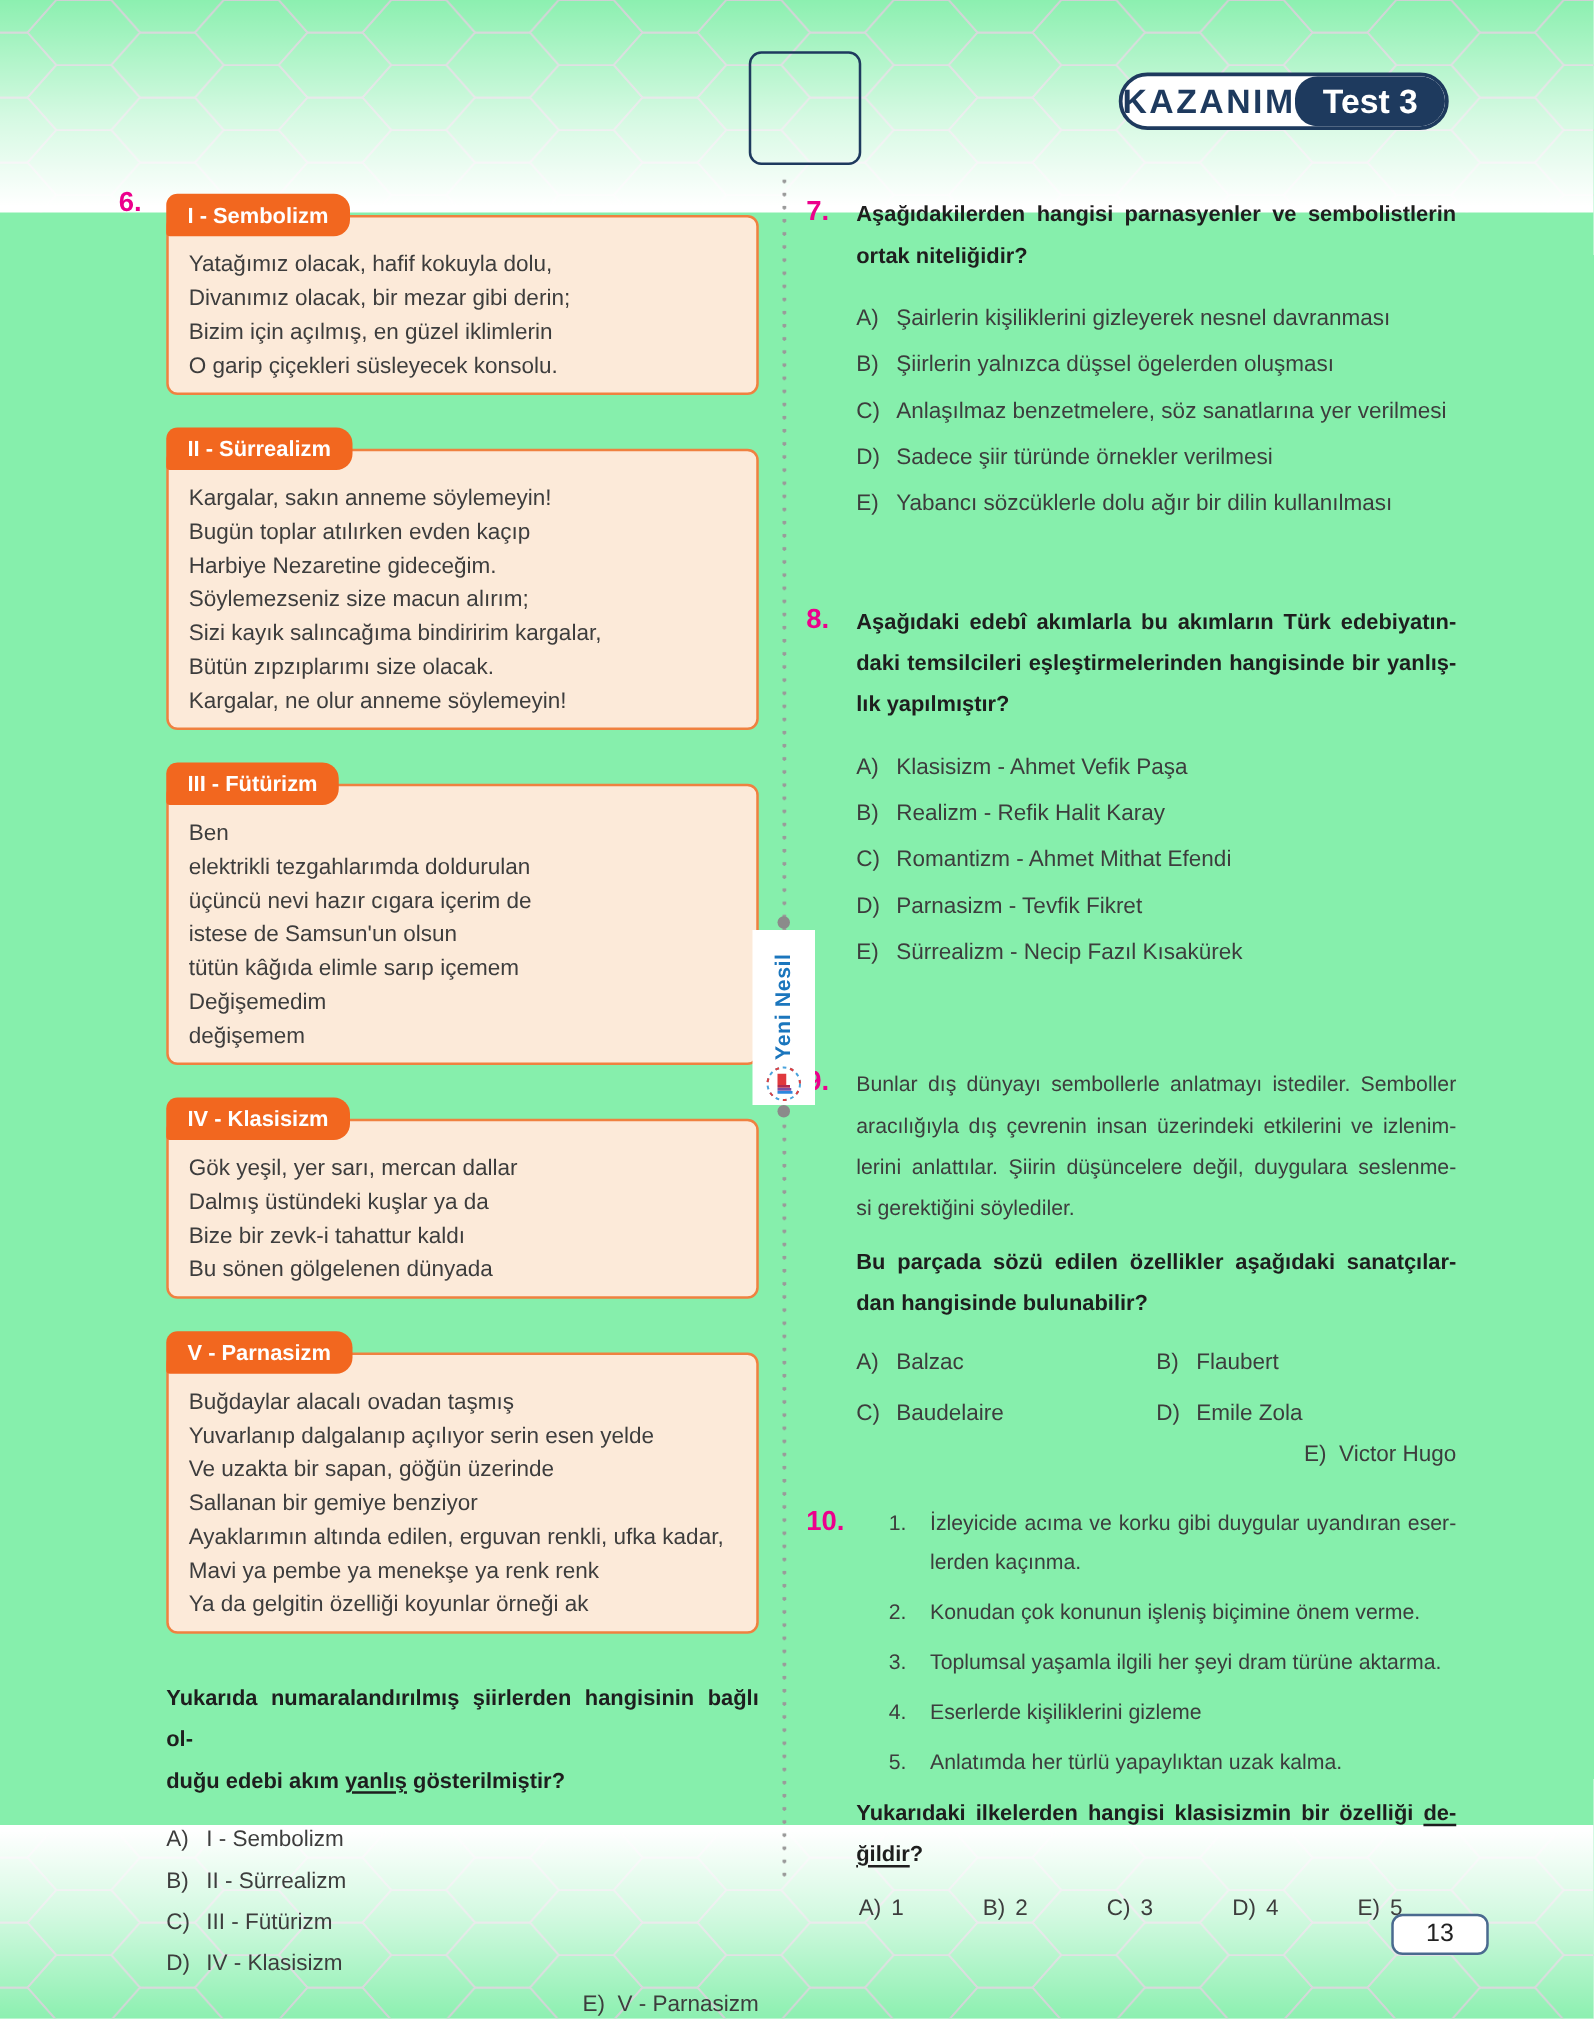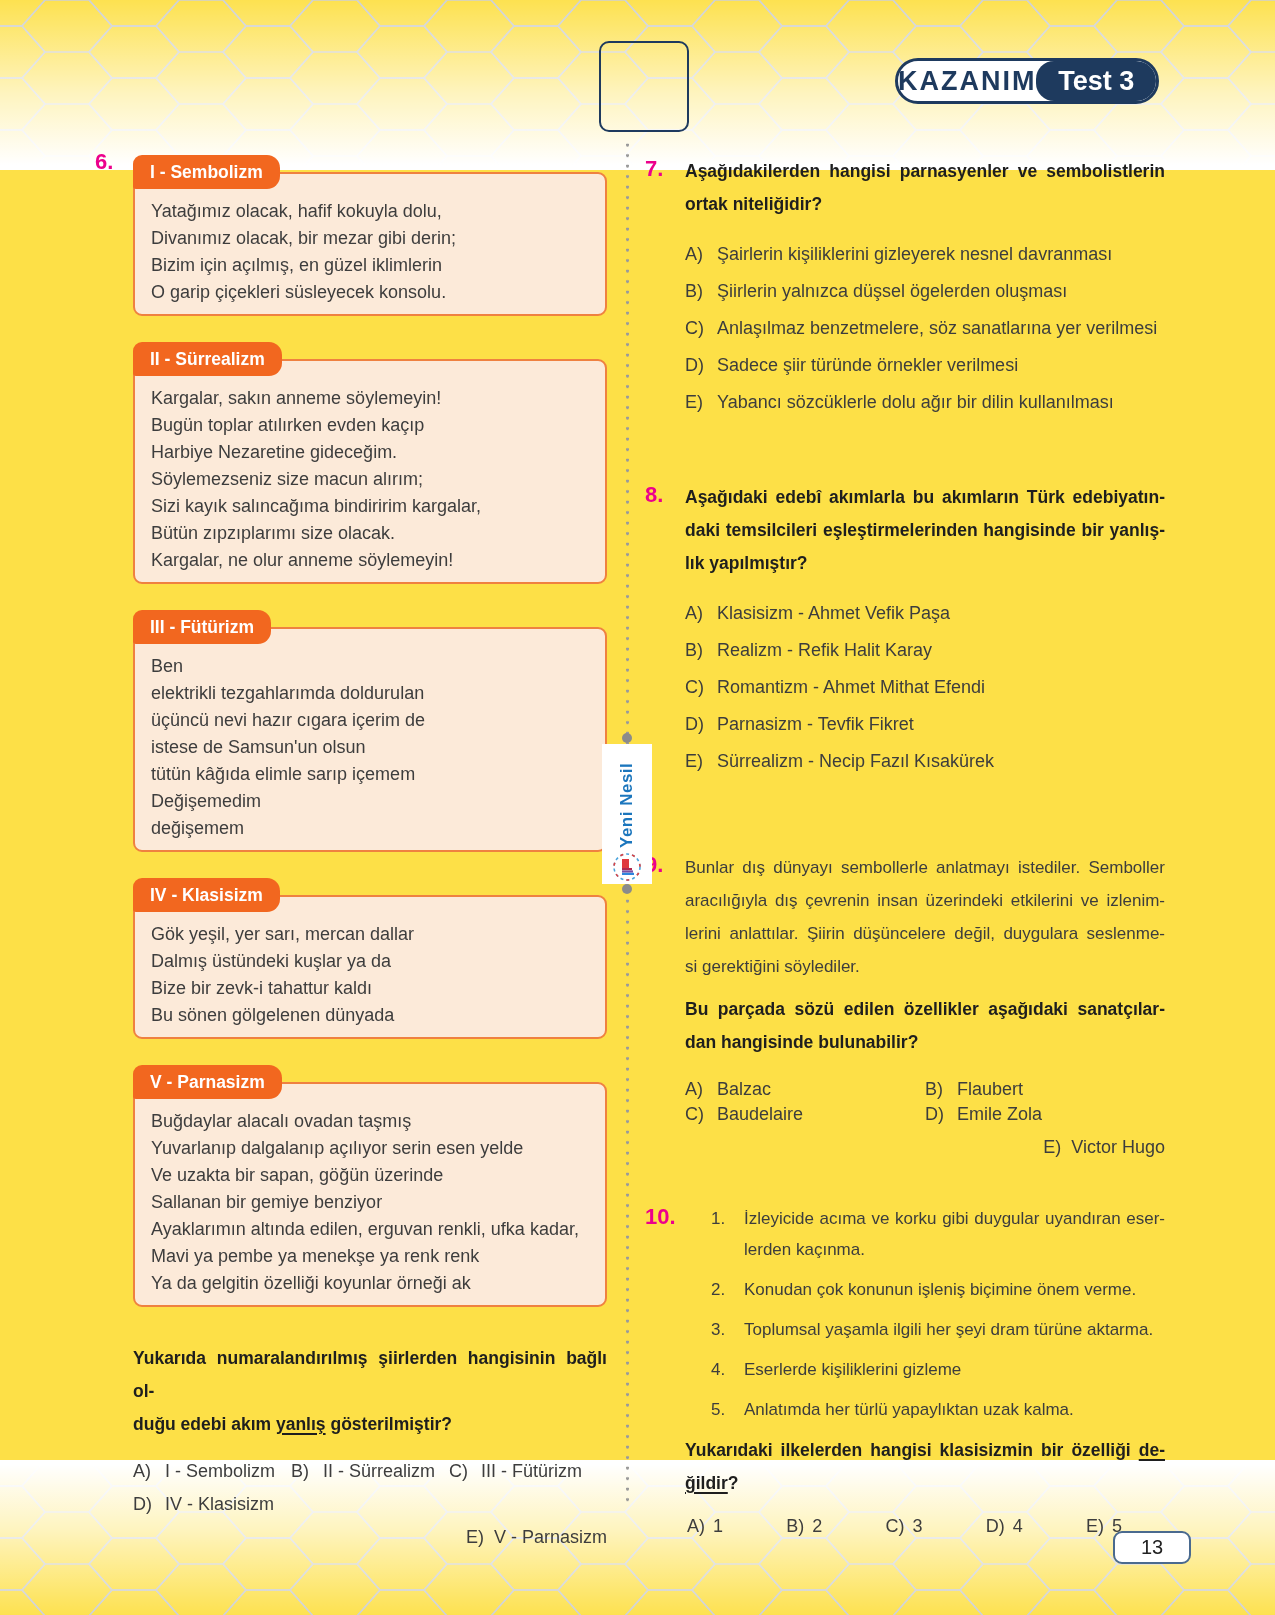--- a/index.html
+++ b/index.html
@@ -1,16 +1,16 @@
 <!DOCTYPE html>
 <html><head>
 <meta charset="utf-8">
 <style>
   html,body{margin:0;padding:0;background:#fff;}
-  #page{position:relative;width:1275px;height:1615px;background:#fde047;overflow:hidden;
+  #page{position:relative;width:1275px;height:1615px;background:#86efac;overflow:hidden;
         font-family:"Liberation Sans",sans-serif;color:#3d3d3d;}
 
   
   .hex-band{position:absolute;left:0;width:1275px;z-index:0;}
   .hex-top{top:0;height:170px;}
   .hex-bottom{bottom:0;height:155px;}
   .fade{position:absolute;left:0;width:1275px;z-index:0;}
   .fade-top{top:0;height:170px;background:linear-gradient(to bottom,rgba(255,255,255,0.05) 0%,rgba(255,255,255,0.65) 55%,#fff 97%);}
   .fade-bottom{bottom:0;height:155px;background:linear-gradient(to top,rgba(255,255,255,0.05) 0%,rgba(255,255,255,0.65) 55%,#fff 97%);}
 
@@ -52,37 +52,37 @@
     font-size:17.5px;height:34px;line-height:34px;padding:0 17px;border-radius:9px 13px 13px 3px;}
   .poem-body{background:#fcead9;border:2px solid #ef8140;border-radius:9px;
     padding:24px 8px 8px 16px;font-size:18px;line-height:27px;color:#3d3d3d;overflow:hidden;}
   .poem-line{white-space:nowrap;}
 
   
   .stem{font-weight:bold;font-size:17.5px;line-height:32px;color:#1e1e1e;}
   .jl{text-align:justify;text-align-last:justify;}
   .ul{text-decoration:underline;text-underline-offset:3px;text-decoration-thickness:1.5px;}
   .q6-stem{margin-top:35px;line-height:31px;}
-  .opts-grid2{display:grid;grid-template-columns:1fr 1fr 1fr;row-gap:12px;margin-top:20px;
+  .opts-grid2{display:grid;grid-template-columns:1fr;row-gap:12px;margin-top:20px;
     font-size:18px;color:#3d3d3d;}
   .opt-inline .opt-letter{display:inline-block;width:32px;}
   .opt-center{text-align:right;margin-top:12px;font-size:18px;color:#3d3d3d;}
   .opt-center .opt-letter{margin-right:10px;}
 
   .qblock{position:absolute;left:0;width:520px;}
   #q7{top:10px;} #q8{top:336px;} #q9{top:706px;} #q10{top:1058px;}
   .qrow{display:flex;}
   .qnum{width:40px;flex:none;color:#ec008c;font-size:22px;font-weight:bold;padding-top:1px;}
   .qbody{flex:1;min-width:0;}
   .stem-line{line-height:33px;}
   .opts-list{margin-top:20px;}
   .opt-row{display:flex;margin-bottom:11px;font-size:18px;line-height:26px;color:#3d3d3d;}
   .opt-letter{width:32px;flex:none;}
   .body-text{font-size:17px;line-height:33px;color:#3d3d3d;}
-  .q9-opts{display:grid;grid-template-columns:1fr 1fr;row-gap:4px;margin-top:20px;font-size:18px;}
+  .q9-opts{display:grid;grid-template-columns:1fr 1fr;row-gap:20px;margin-top:20px;font-size:18px;}
 
   .plist{padding-left:26px;margin-bottom:4px;}
   .plist-item{display:flex;margin-bottom:9px;font-size:17px;line-height:31px;color:#3d3d3d;}
   .plist-num{width:33px;flex:none;}
   .plist-lines{flex:1;min-width:0;}
   .q10-opts{display:flex;justify-content:space-between;width:435px;margin-top:16px;
     padding-left:2px;font-size:18px;color:#3d3d3d;}
   .q10-opts .opt-letter{width:auto;margin-right:8px;}
   .q10-opt{display:flex;}
 

